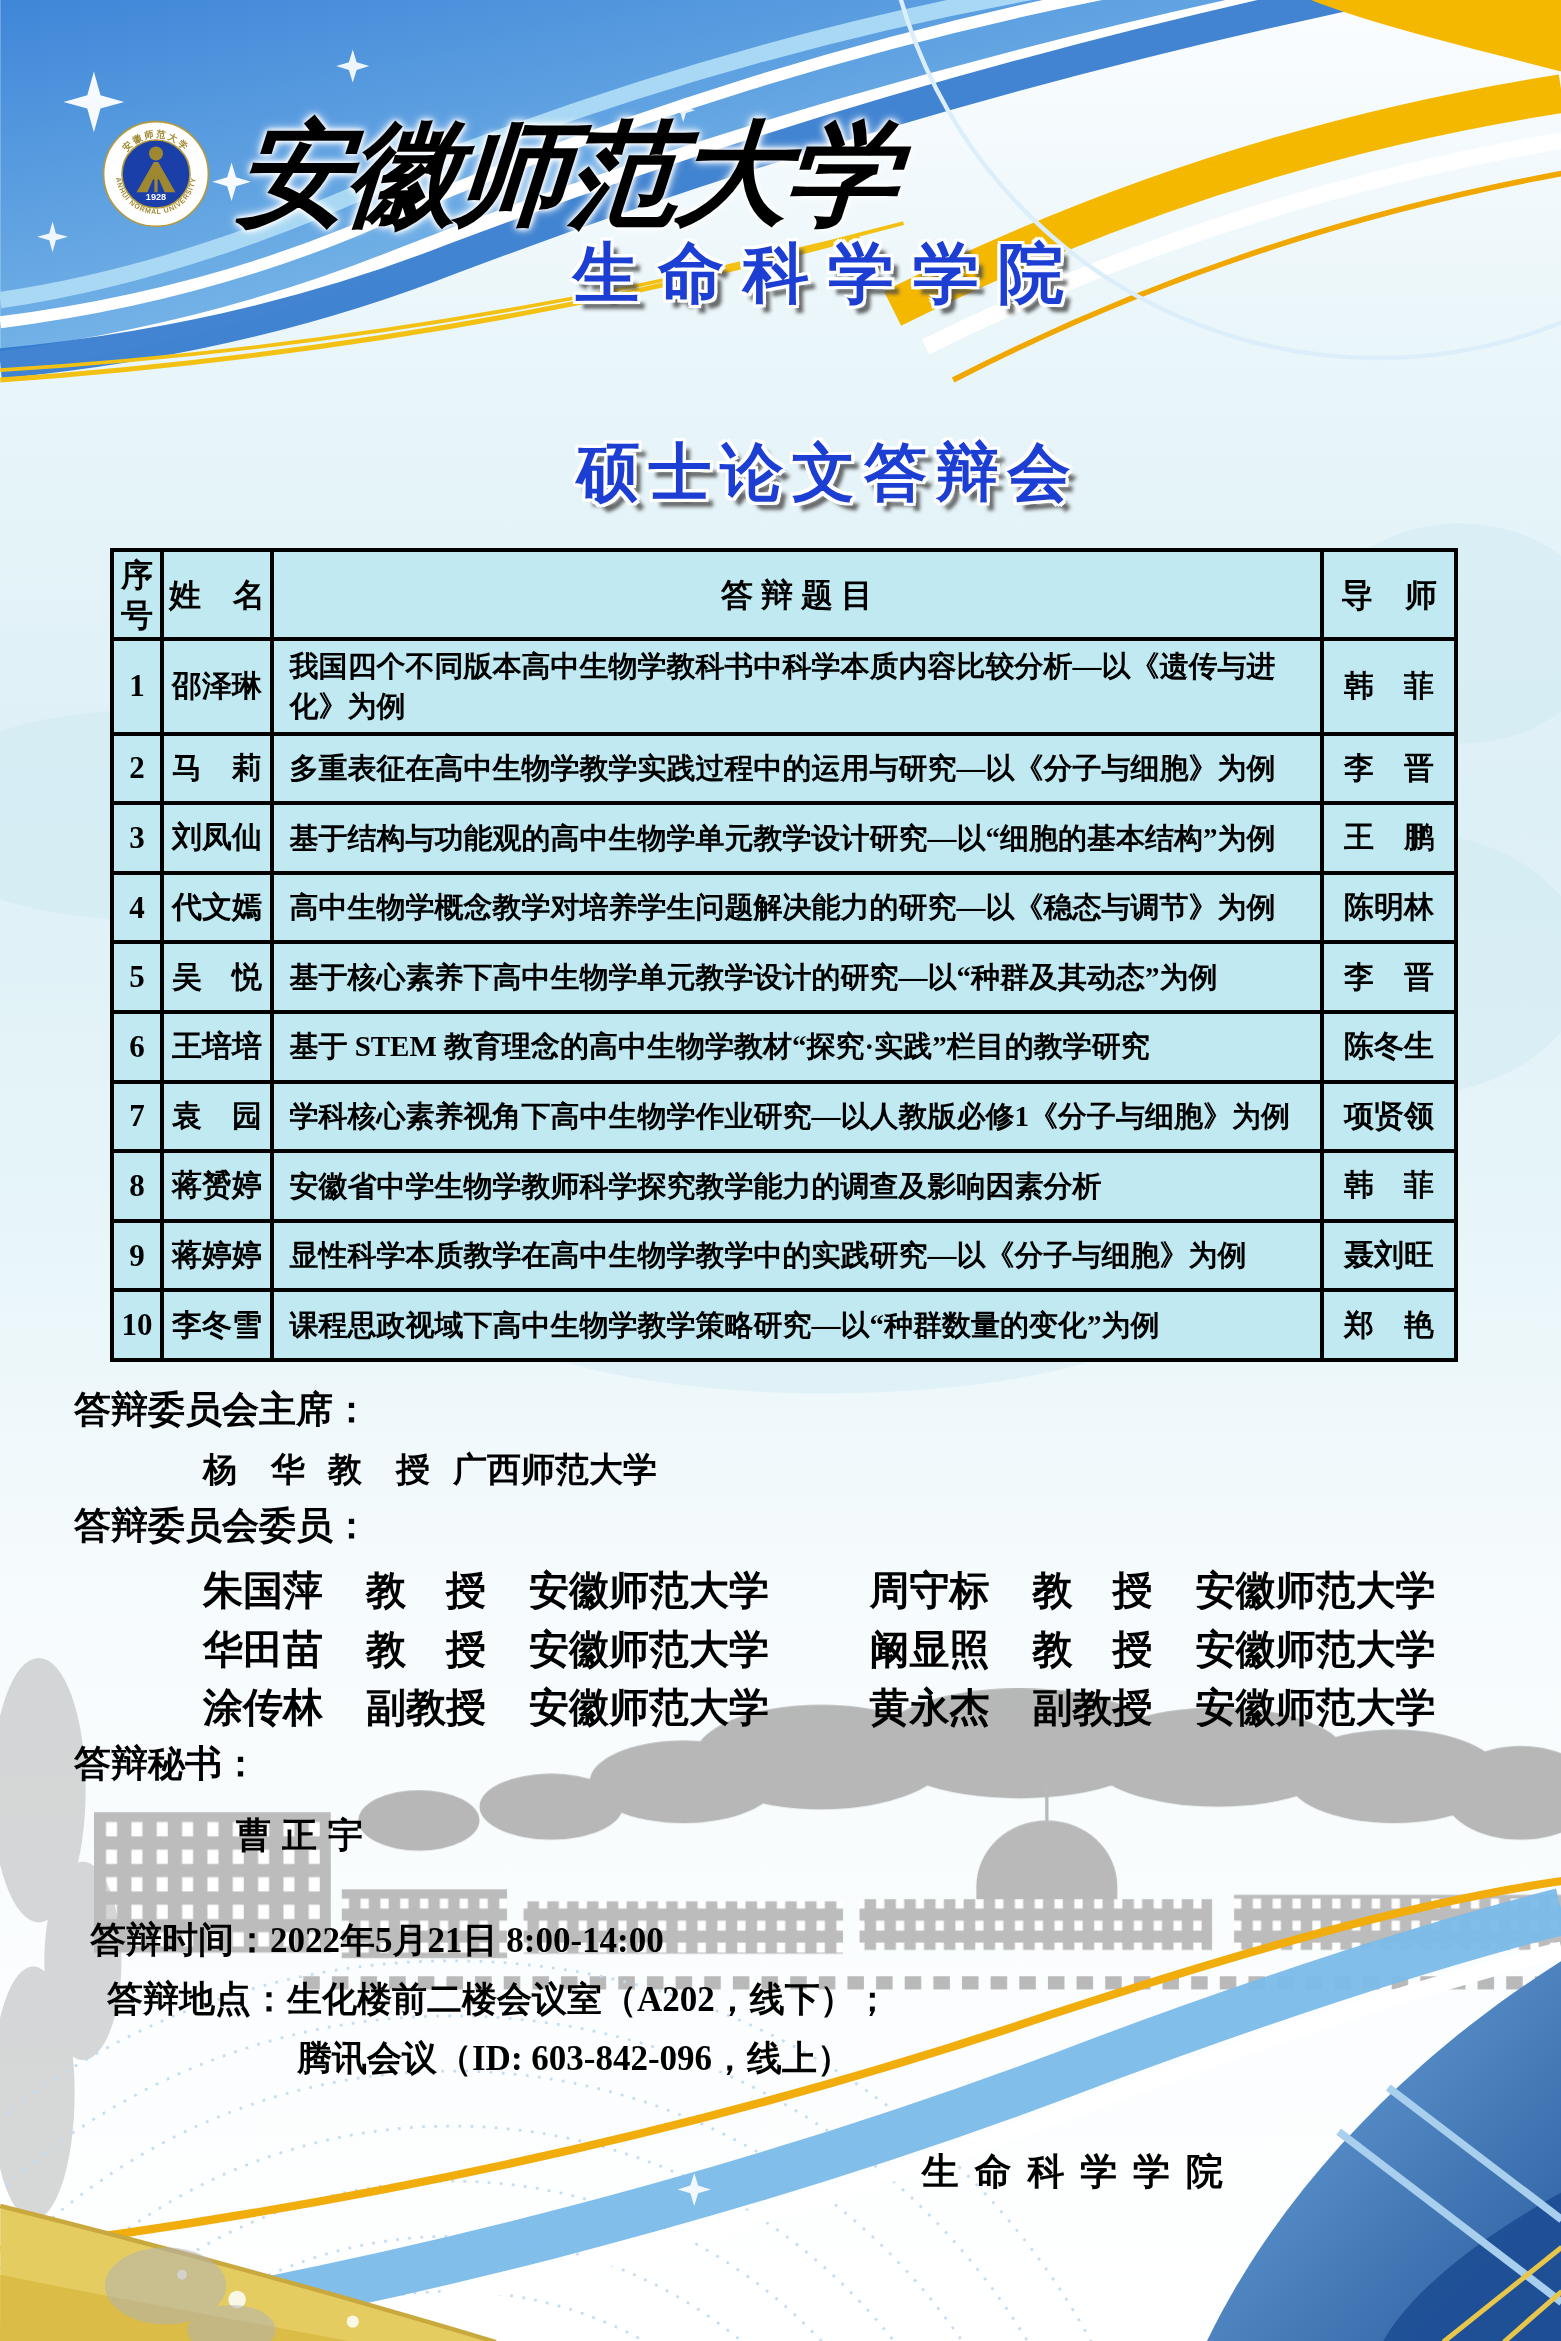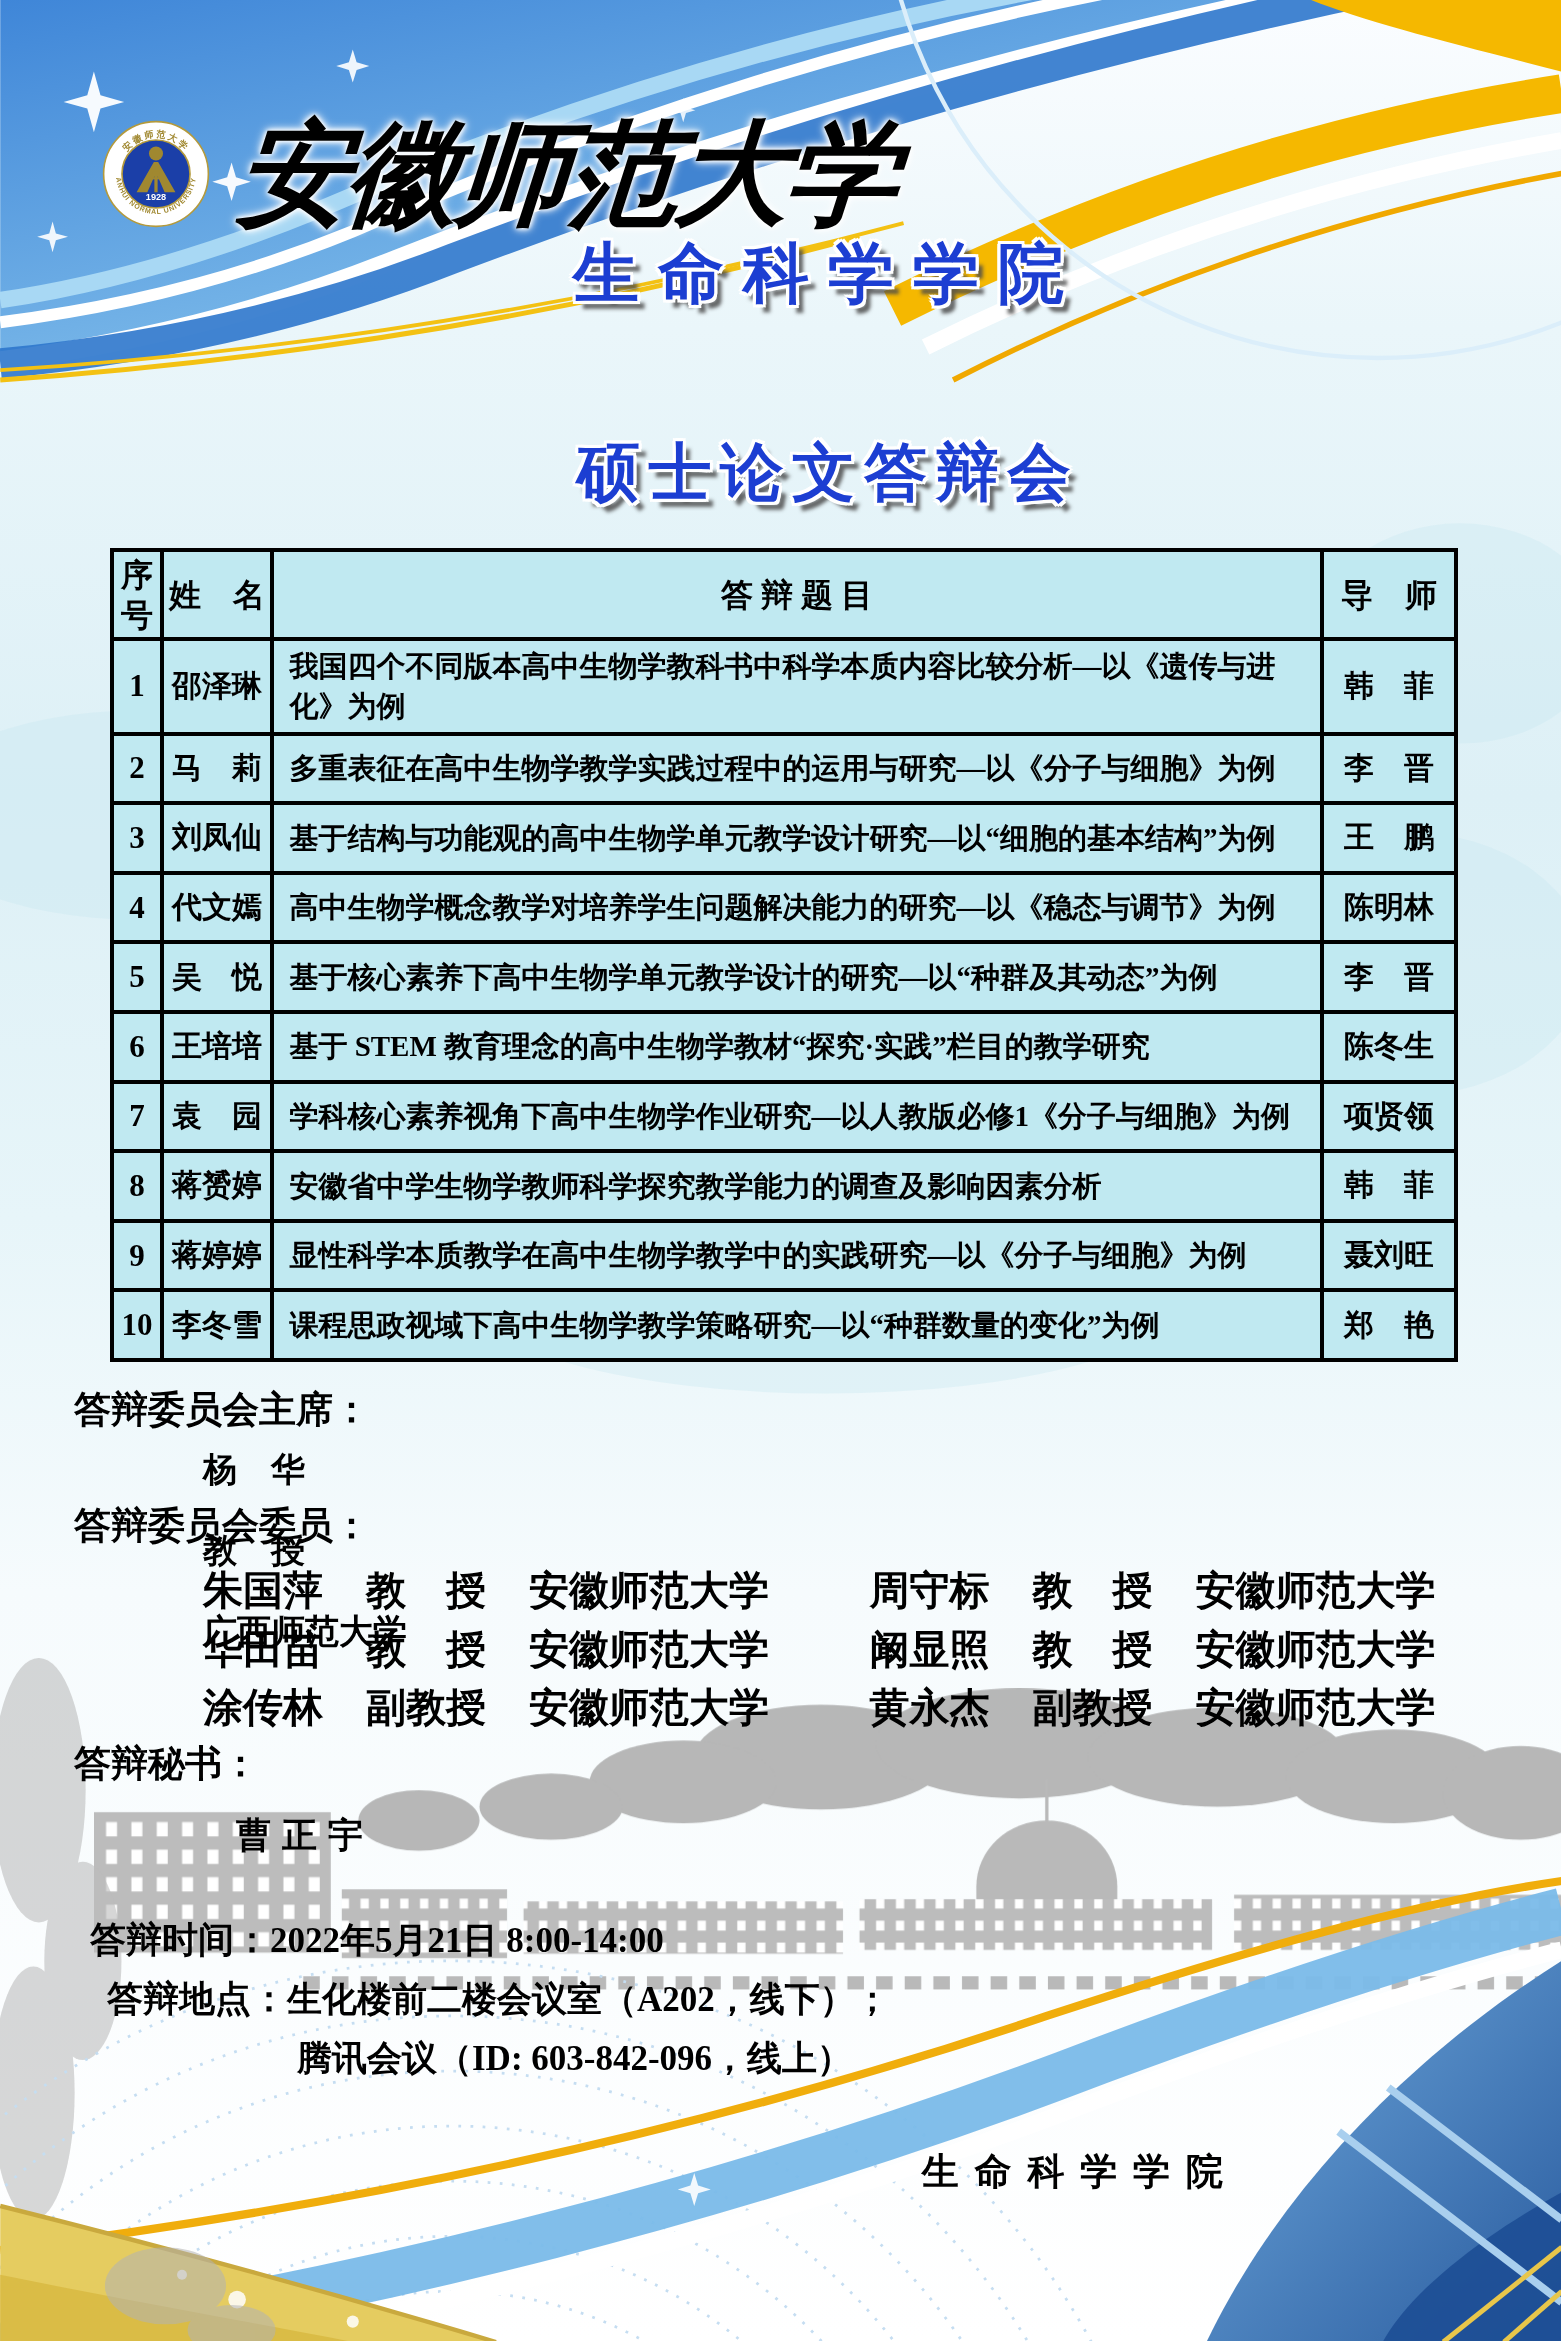--- a/index.html
+++ b/index.html
@@ -36,21 +36,21 @@
   td.c-name{font-size:30px;text-align:center;}
   td.c-topic{font-size:29px;text-align:left;padding:3.3px 15.4px;line-height:1.4;}
   td.c-adv{font-size:30px;text-align:center;}
   tr.r-hd td{height:85px;}
   tr.r-tall td{height:84px;}
   tr.r-std td{height:59px;}
 
   
   .heading{left:74px;font-size:37px;font-weight:700;font-family:"Liberation Sans",sans-serif;white-space:nowrap;}
   .kai{font-weight:bold;font-family:"Liberation Serif",serif;}
-  .person-line{display:flex;gap:35px;font-size:34px;white-space:nowrap;flex-direction:column;}
+  .person-line{display:flex;gap:23px;font-size:34px;white-space:nowrap;}
   .member-row{left:203px;width:1333px;display:flex;}
   .member-cell{width:701px;display:flex;gap:43px;font-size:40px;font-weight:bold;white-space:nowrap;}
   .secretary{left:236px;top:1812px;font-size:35px;font-weight:bold;letter-spacing:11px;white-space:nowrap;}
 
   
   .sched{display:flex;align-items:center;white-space:nowrap;}
   .sched .lbl{font-size:36px;font-weight:900;font-family:"Liberation Sans",sans-serif;}
   .sched .val{font-size:35px;font-weight:bold;}
   .sched2{left:297px;top:2035px;font-size:35px;font-weight:bold;white-space:nowrap;}
 

